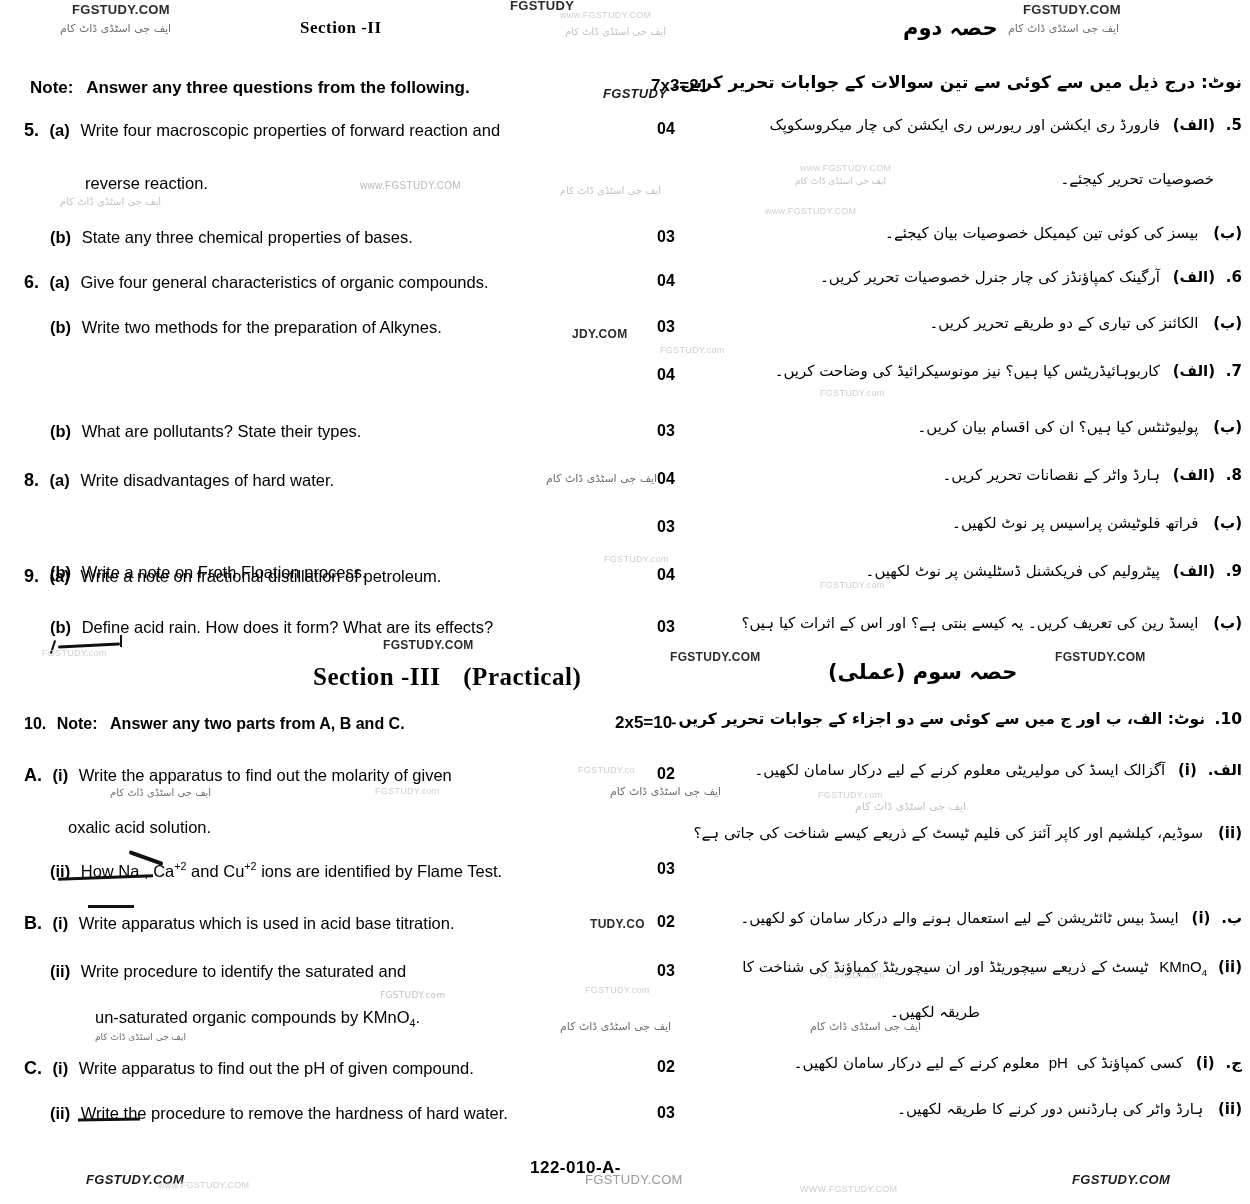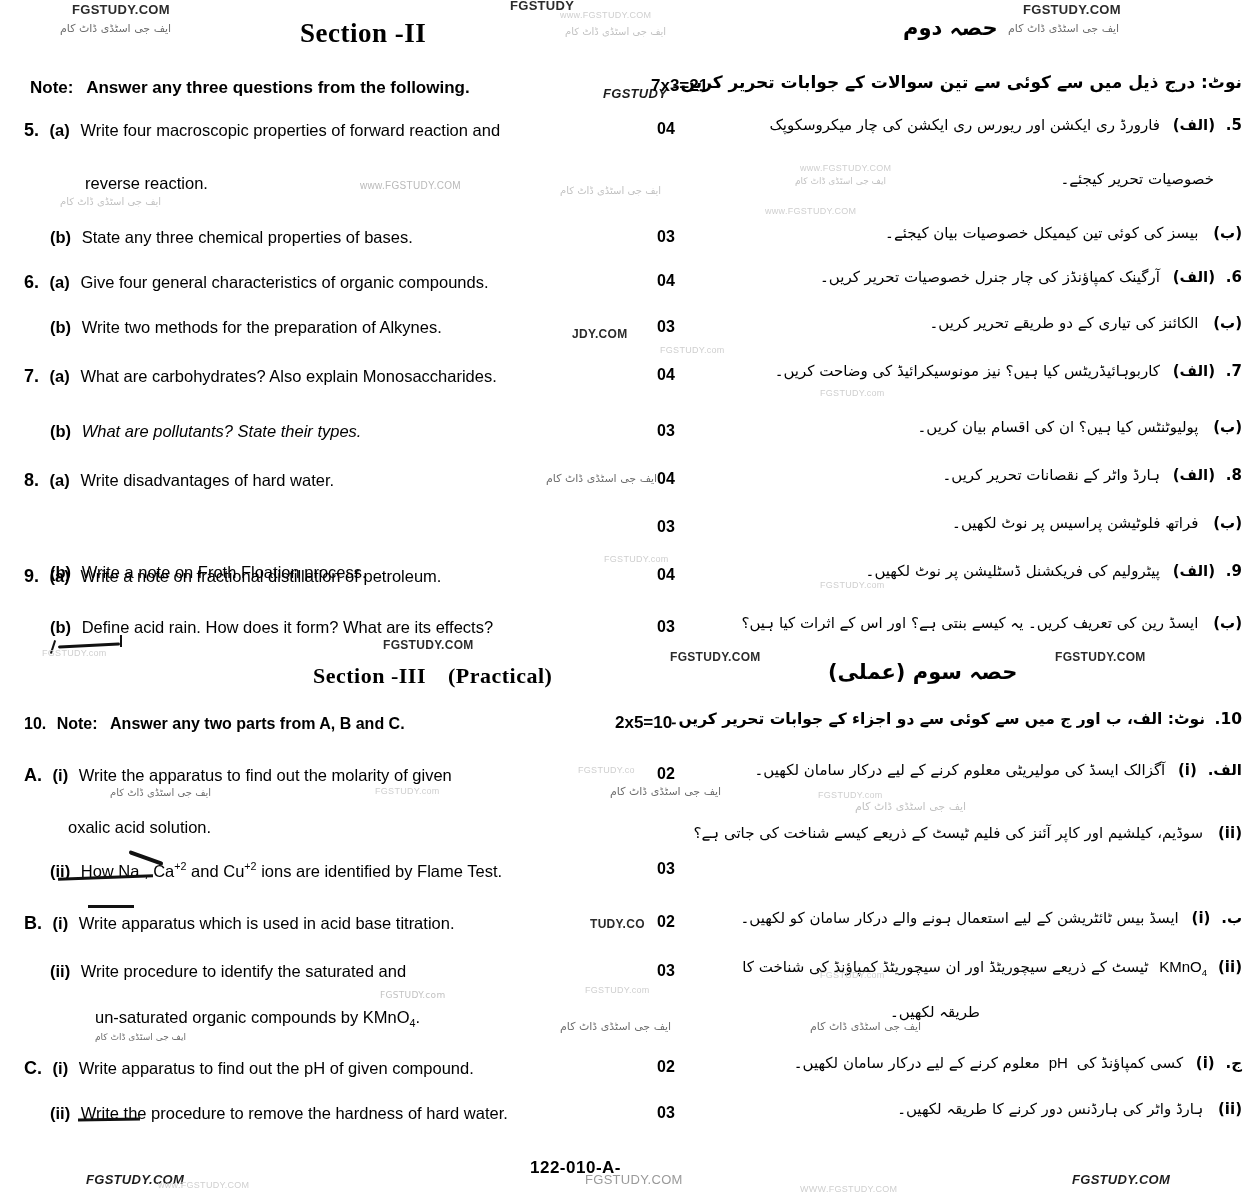--- a/index.html
+++ b/index.html
@@ -20,23 +20,23 @@
       white-space:nowrap;pointer-events:none;}
   .wm.strong{color:#1d1d1d;font-size:13px;font-style:italic;font-weight:bold;}
   .wm.plain{color:#2b2b2b;font-size:13px;font-weight:bold;}
   .wm.faint{color:#b9b9b9;font-size:10px;font-weight:normal;font-style:normal;}
   .wm.vfaint{color:#cfcfcf;font-size:9px;font-weight:normal;}
   .wm.urdu{font-family:"DejaVu Sans",sans-serif;direction:rtl;}
   .wm.urdu.lite{color:#6d6d6d;font-size:11px;font-weight:normal;}
   .wm.urdu.vlite{color:#c2c2c2;font-size:10px;font-weight:normal;}
 
   
-  .sec-head{position:absolute;font-size:27px;font-weight:bold;
+  .sec-head{position:absolute;font-size:17px;font-weight:bold;
             font-family:"Liberation Serif","DejaVu Serif",serif;letter-spacing:.5px;}
-  .sec-head.small{font-size:22px;}
+  .sec-head.small{font-size:25px;}
 
   .urdu-head{position:absolute;direction:rtl;font-family:"DejaVu Sans",sans-serif;
              font-size:21px;font-weight:bold;white-space:nowrap;}
 
   
   .en{position:absolute;font-size:16.5px;white-space:nowrap;letter-spacing:0px;}
   .en .qn{font-weight:bold;font-size:18px;}
   .en .pl{font-weight:bold;}
   .marks{position:absolute;font-size:16px;font-weight:bold;}
 
@@ -134,36 +134,31 @@
     <span style="padding-left:6px;">Write two methods for the preparation of Alkynes.</span>
   </div>
   <div class="wm plain" style="left:572px;top:327px;font-size:12px;">JDY.COM</div>
   <div class="marks" style="left:657px;top:318px;">03</div>
   <div class="ur" style="right:8px;top:314px;">
     <span class="pl">(ب)</span>
     <span style="padding-right:10px;">الکائنز کی تیاری کے دو طریقے تحریر کریں۔</span>
   </div>
   <div class="wm vfaint" style="left:660px;top:345px;">FGSTUDY.com</div>
 
-  <div class="en" style="left:24px;top:366px;">
-    <span class="qn">7.</span>
-    <span class="pl" style="padding-left:6px;">(a)</span>
-    <span style="padding-left:6px;">What are carbohydrates? Also explain Monosaccharides.</span>
-  </div>
   <div class="marks" style="left:657px;top:366px;">04</div>
   <div class="ur" style="right:8px;top:362px;">
     <span class="qn">7.</span>
     <span class="pl" style="padding-right:6px;">(الف)</span>
     <span style="padding-right:8px;">کاربوہائیڈریٹس کیا ہیں؟ نیز مونوسیکرائیڈ کی وضاحت کریں۔</span>
   </div>
   <div class="wm vfaint" style="left:820px;top:388px;">FGSTUDY.com</div>
 
   <div class="en" style="left:50px;top:422px;">
     <span class="pl">(b)</span>
-    <span style="padding-left:6px;font-style:italic;">What are pollutants? State their types.</span>
+    <span style="padding-left:6px;">What are pollutants? State their types.</span>
   </div>
   <div class="marks" style="left:657px;top:422px;">03</div>
   <div class="ur" style="right:8px;top:418px;">
     <span class="pl">(ب)</span>
     <span style="padding-right:10px;">پولیوٹنٹس کیا ہیں؟ ان کی اقسام بیان کریں۔</span>
   </div>
 
   <div class="en" style="left:24px;top:470px;">
     <span class="qn">8.</span>
     <span class="pl" style="padding-left:6px;">(a)</span>

